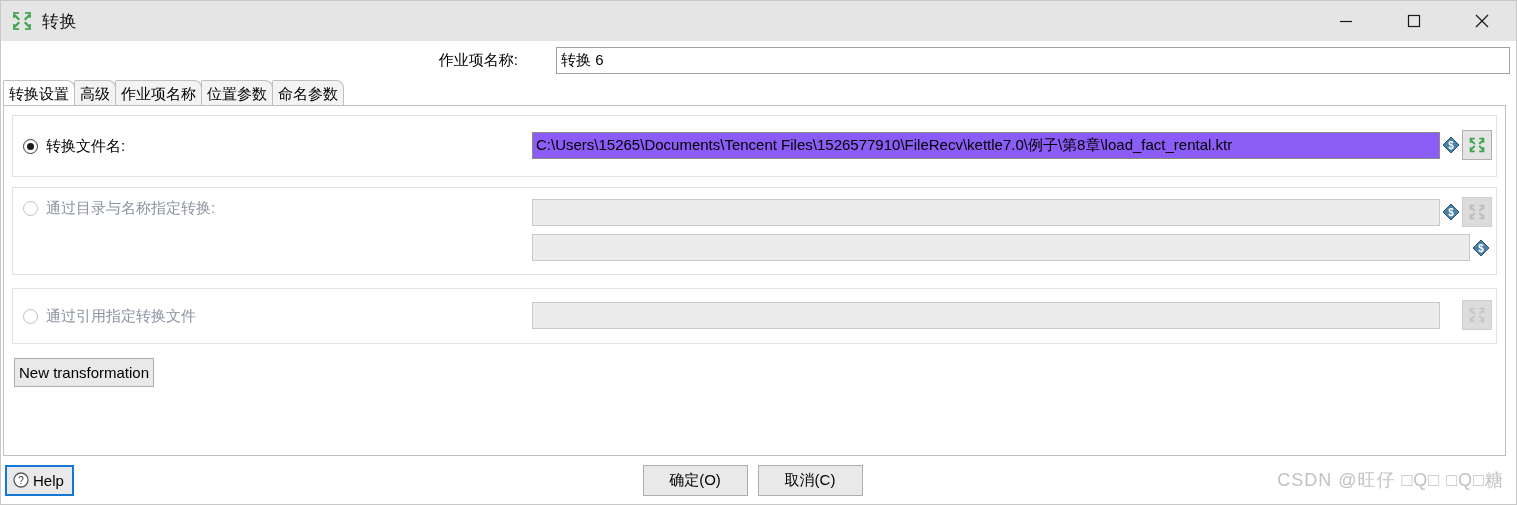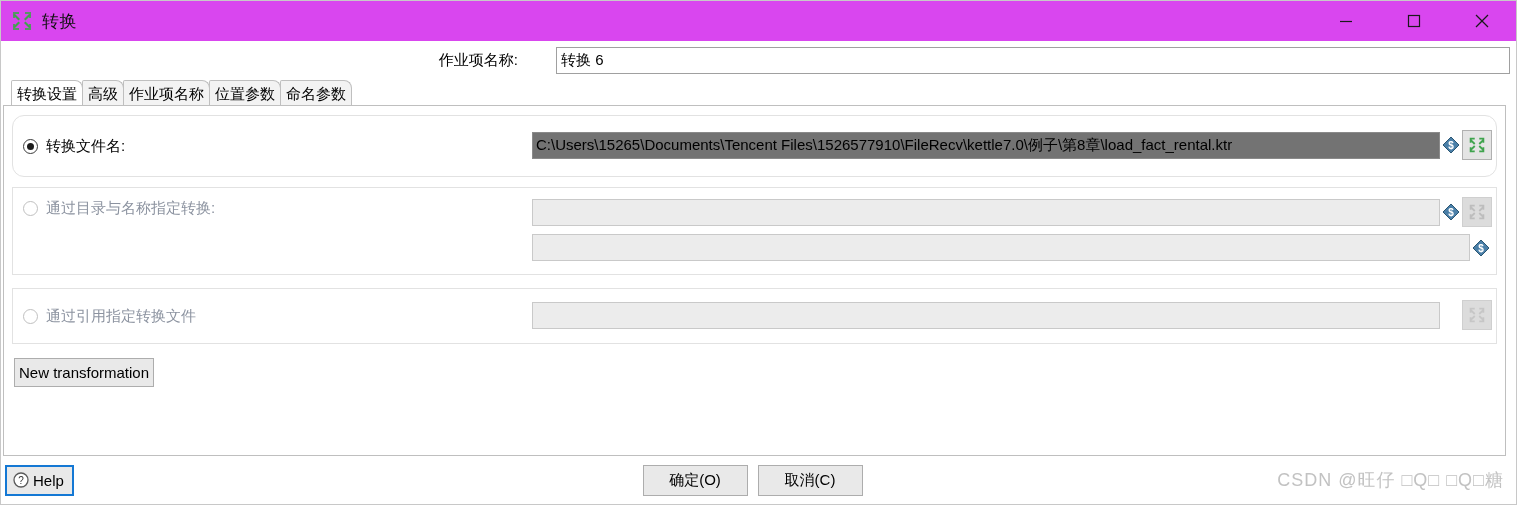--- a/index.html
+++ b/index.html
@@ -26,21 +26,21 @@
     display: flex;
     flex-direction: column;
   }
 
   
   .titlebar {
     height: 40px;
     flex: 0 0 40px;
     display: flex;
     align-items: center;
-    background: #d946ef;
+    background: #e5e5e5;
     position: relative;
   }
   .title-icon {
     width: 22px;
     height: 22px;
     margin-left: 10px;
     margin-right: 9px;
     flex: 0 0 22px;
     position: relative;
   }
@@ -92,21 +92,21 @@
     align-items: center;
     padding: 0 4px;
     box-sizing: border-box;
     font-size: 15px;
     color: #000;
   }
 
   
   .tabs-wrap {
     flex: 0 0 auto;
-    padding-left: 10px;
+    padding-left: 2px;
     position: relative;
     height: 26px;
   }
   .tabs {
     display: flex;
     align-items: flex-end;
     height: 26px;
     position: relative;
     z-index: 2;
   }
@@ -146,21 +146,21 @@
     flex-direction: column;
     padding: 9px 8px 0 8px;
   }
 
   .group {
     border: 1px solid #e2e2e2;
     box-sizing: border-box;
     position: relative;
     background: #fff;
   }
-  .group.g1 { height: 62px; border-radius: 12px; }
+  .group.g1 { height: 62px; }
   .group.g2 { height: 88px; margin-top: 10px; }
   .group.g3 { height: 56px; margin-top: 13px; }
 
   .optrow {
     display: flex;
     align-items: center;
     height: 100%;
     padding-left: 10px;
     box-sizing: border-box;
   }
@@ -196,21 +196,21 @@
 
   
   .field-cluster {
     position: absolute;
     display: flex;
     align-items: center;
   }
   .text-input {
     height: 27px;
     border: 1px solid #8a8a8a;
-    background: #737373;
+    background: #8b5cf6;
     box-sizing: border-box;
     display: flex;
     align-items: center;
     padding: 0 3px;
     font-size: 15px;
     color: #000;
     white-space: nowrap;
     overflow: hidden;
   }
   .text-input.disabled {

